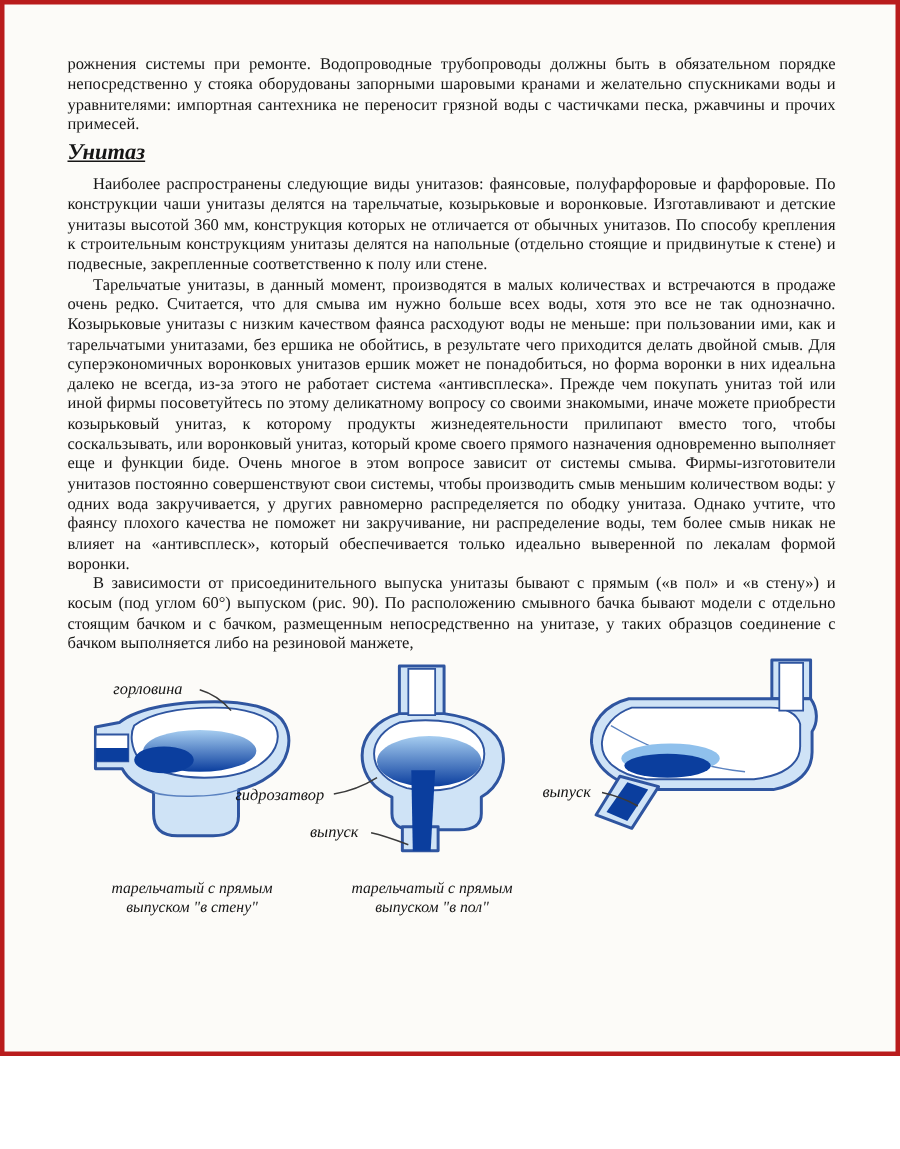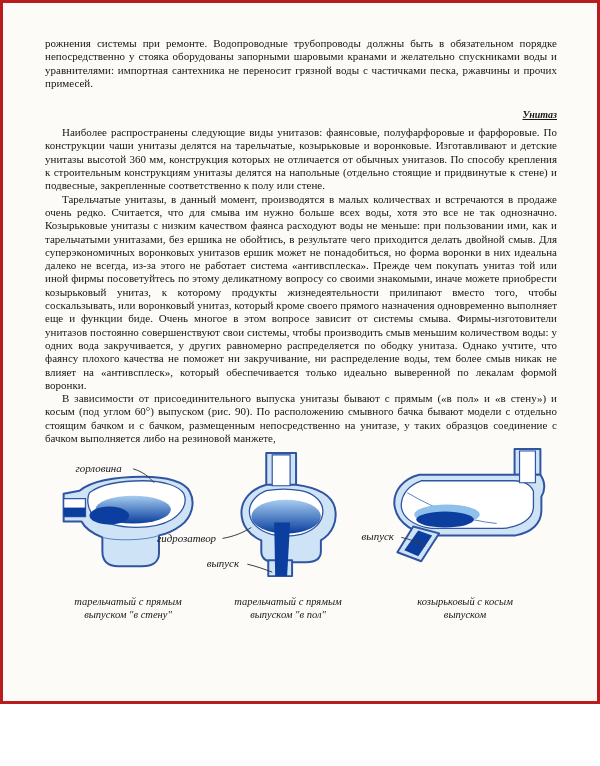--- a/index.html
+++ b/index.html
@@ -6,22 +6,22 @@
   body { background:#ffffff; }
   .page {
     width:600px; height:704px; position:relative; overflow:hidden;
     background:#fcfbf8; border:3px solid #b91c1c;
     font-family:"Liberation Serif", serif; color:#161616;
   }
   .text-col { padding:34px 40px 0 42px; }
   .para { font-size:11px; line-height:13.3px; text-align:justify; }
   .indent { text-indent:17px; }
   .heading {
-    text-align:right; font-size:10px; font-style:italic; font-weight:bold;
-    text-decoration:underline; margin:19px 0 6px;
+    text-align:left; font-size:15px; font-style:italic; font-weight:bold;
+    text-decoration:underline; margin:4px 0 6px;
   }
   .figure { margin:2px 40px 0 42px; position:relative;text-decoration:underline; }
   .fig-svg { display:block; }
   .oln { stroke:#2f55a0; stroke-width:2; stroke-linejoin:round; }
   .iln { stroke:#2f55a0; stroke-width:1.3; }
   .iln2 { stroke:#2f55a0; stroke-width:1.2; }
   .dln { stroke:#5a82c0; stroke-width:1; fill:none; }
   .ptr { stroke:#3a3a3a; stroke-width:1; fill:none; }
   .lbl { font-family:"Liberation Serif", serif; font-style:italic; font-size:11px; fill:#131313; }
   .captions { position:relative; height:28px; margin-top:2px; }
@@ -98,20 +98,19 @@
       <path class="ptr" d="M 203,118 C 212,120 220,123 228,126"></path>
       <text class="lbl" x="162" y="121">выпуск</text>
 
       <path class="ptr" d="M 358,91 C 367,93 375,96 382,100"></path>
       <text class="lbl" x="318" y="94">выпуск</text>
     </svg>
 
     <div class="captions">
       <div class="cap cap-left">тарельчатый с прямым выпуском "в стену"</div>
       <div class="cap cap-mid">тарельчатый с прямым выпуском "в пол"</div>
-      <div class="cap cap-right">козырьковый с косым выпуском</div>
     </div>
 
   </div>
 
   <div class="page-number">110</div>
 
 </div>
 
 </body></html>

